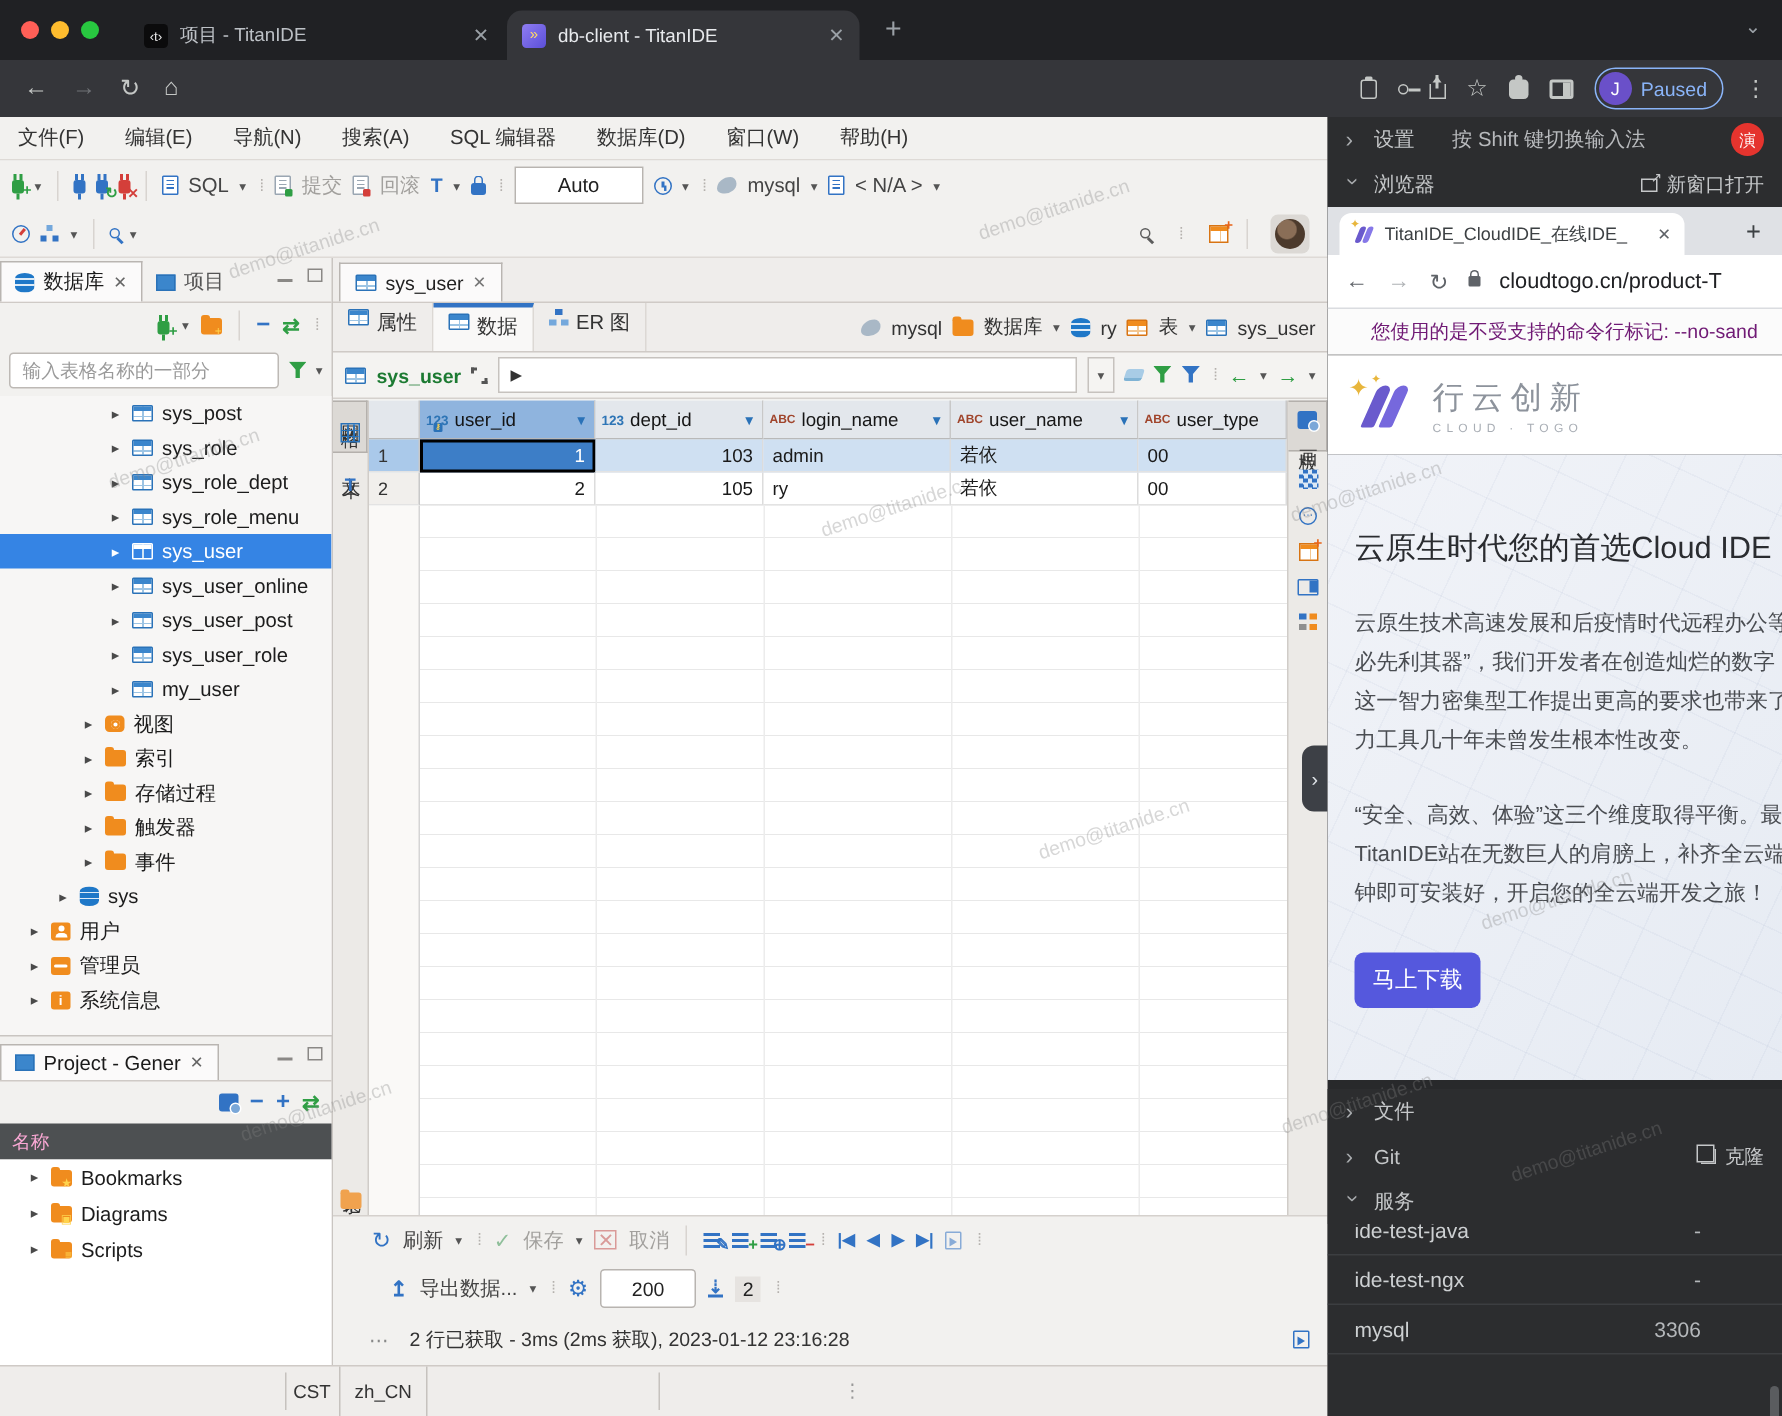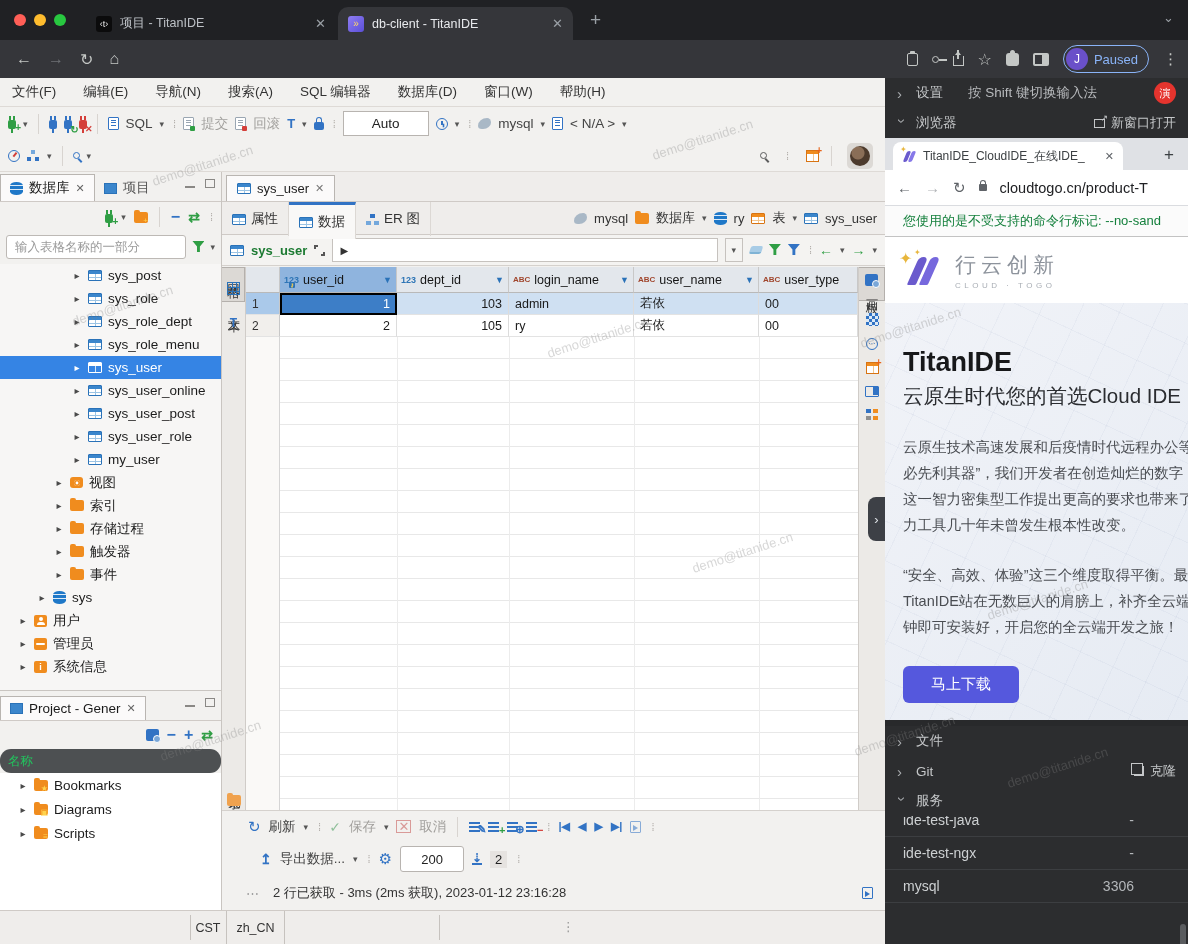--- a/index.html
+++ b/index.html
@@ -146,30 +146,30 @@
   .pfilter input { flex:1; height:24px; border:1px solid #bdb9b5; border-radius:3px; padding:0 8px; font-size:12.5px; color:#333; background:#fff; font-family:inherit; }
   .pfilter input::placeholder { color:#9a9a9a; }
   .tree { position:absolute; left:0; top:92px; right:0; bottom:0; overflow:hidden; background:#f7f6f5; }
   .titem { height:23px; display:flex; align-items:center; gap:6px; font-size:13.5px; color:#1c1c1c; white-space:nowrap; }
   .titem .arr { color:#4a4a4a; font-size:10px; width:10px; text-align:center; }
   .titem.sel { background:#3584e4; color:#fff; } .titem.sel .arr { color:#fff; }
   .lv1 { padding-left:18px; } .lv2 { padding-left:37px; } .lv3 { padding-left:54px; } .lv4 { padding-left:72px; }
 
   
   .projpanel { position:absolute; left:0; top:690px; width:222px; height:225px; background:#f2f1ef; border-right:1px solid #c9c5c1; border-top:1px solid #c9c5c1; }
-  .pnhead { height:24px; background:#4d5052; color:#22c55e; font-size:12.5px; display:flex; align-items:center; padding-left:8px;border-radius:11px; }
+  .pnhead { height:24px; background:#4d5052; color:#f9a8d4; font-size:12.5px; display:flex; align-items:center; padding-left:8px; }
   .ptree { background:#fff; height:calc(100% - 86px); }
   .ptree .titem { height:24px; }
 
   
   .main { position:absolute; left:222px; top:172px; width:663px; height:738px; background:#f2f1ef; }
   .edtabs { height:30px; background:#efedeb; border-bottom:1px solid #cfcac6; display:flex; align-items:flex-end; }
   .edtab { display:flex; align-items:center; gap:6px; padding:5px 10px; background:#fbfafa; border:1px solid #b9b5b1; border-bottom:none; font-size:13px; color:#222; margin-left:4px; }
   .subtabs { height:33px; background:#efedeb; border-bottom:1px solid #cfcac6; display:flex; align-items:stretch; position:relative; }
-  .stab { display:flex; align-items:center; gap:5px; padding:17px 10px; font-size:13.5px; color:#333; border-right:1px solid #dcd8d4; }
+  .stab { display:flex; gap:5px; padding:4px 10px; font-size:13.5px; color:#333; border-right:1px solid #dcd8d4; }
   .stab.active { background:#f9f8f7; border-top:3px solid #3273c4; }
   .crumbs { position:absolute; right:8px; top:0; height:100%; display:flex; align-items:center; gap:7px; font-size:13px; color:#333; }
   .filterbar { height:31px; background:#f4f3f1; border-bottom:1px solid #d5d1cd; display:flex; align-items:center; gap:7px; padding:0 8px; }
   .ftable { color:#1c7a32; font-size:13px; font-weight:bold; }
   .finput { flex:1; height:24px; background:#fff; border:1px solid #c6c2be; display:flex; align-items:center; padding:0 7px; gap:6px; min-width:0; }
   .finput .ph { flex:1; font-style:italic; color:#999; font-size:12.5px; white-space:nowrap; overflow:hidden; }
   .fplay { color:#333; font-size:10px; }
   .fddbox { width:18px; height:24px; border:1px solid #c6c2be; background:#f5f4f2; display:flex; align-items:center; justify-content:center; }
   .garr { color:#2f9e44; font-size:14px; font-weight:bold; }
 
@@ -228,36 +228,36 @@
   .mtab .ttl { flex:1; white-space:nowrap; overflow:hidden; }
   .mlogo { width:14px; height:14px; position:relative; flex:none; }
   .mlogo::before { content:""; position:absolute; left:3px; top:2px; width:4px; height:11px; background:#6a5acd; border-radius:3px; transform:skewX(-22deg); box-shadow:5px 0 0 #8678e8; }
   .mlogo::after { content:"✦"; position:absolute; left:-2px; top:-4px; color:#e8b63c; font-size:8px; }
   .mplus { position:absolute; right:14px; bottom:5px; color:#3c4043; font-size:17px; }
   .maddr { height:36px; background:#fff; border-bottom:1px solid #dadce0; display:flex; align-items:center; gap:13px; padding:0 12px; }
   .mnav { color:#5f6368; font-size:15px; } .mnav.dim { color:#b0b3b6; }
   .mlockg { width:8px; height:7px; background:#5f6368; border-radius:1px; position:relative; flex:none; }
   .mlockg::before { content:""; position:absolute; left:1px; top:-4px; width:4px; height:4px; border:1.5px solid #5f6368; border-bottom:none; border-radius:3px 3px 0 0; }
   .murl { font-size:14.5px; color:#202124; white-space:nowrap; overflow:hidden; }
-  .warn { height:31px; background:#fbfbfb; border-bottom:1px solid #c3c3c3; display:flex; align-items:center; padding-left:18px; font-size:13px; color:#15803d; white-space:nowrap; overflow:hidden; }
+  .warn { height:31px; background:#fbfbfb; border-bottom:1px solid #c3c3c3; display:flex; align-items:center; padding-left:29px; font-size:13px; color:#701a75; white-space:nowrap; overflow:hidden; }
 
   .site { height:66px; background:#fff; display:flex; align-items:center; gap:12px; padding-left:16px; }
   .biglogo { width:42px; height:34px; position:relative; }
   .biglogo::before { content:""; position:absolute; left:12px; top:4px; width:9px; height:28px; background:#6a5acd; border-radius:6px 6px 2px 2px; transform:skewX(-24deg); box-shadow:12px 0 0 #7668dd; }
   .biglogo::after { content:"✦"; position:absolute; left:-2px; top:-4px; color:#e8b63c; font-size:16px; }
   .biglogo .spark { position:absolute; left:13px; top:-5px; color:#e8b63c; font-size:8px; }
   .brandcol .bn { font-size:21px; color:#8d939c; letter-spacing:5px; }
   .brandcol .bs { font-size:8px; color:#a9aeb5; letter-spacing:3.5px; margin-top:2px; }
   .hero { height:417px; background:linear-gradient(135deg,#f1f3f8 0%,#e6ebf3 100%); padding:44px 0 0 18px; overflow:hidden; position:relative; }
   .hero::before { content:""; position:absolute; inset:0; background:repeating-linear-gradient(115deg, rgba(90,110,160,.05) 0 1px, transparent 1px 36px), repeating-linear-gradient(25deg, rgba(90,110,160,.05) 0 1px, transparent 1px 36px); }
   .htitle { font-size:27px; font-weight:bold; color:#17181a; position:relative; }
   .hsub { font-size:20.5px; color:#2a2c30; margin-top:4px; position:relative; }
   .hp { margin-top:24px; position:relative; }
   .hp div { font-size:14.5px; color:#4a4d52; line-height:26px; white-space:nowrap; }
-  .cta { display:inline-flex; margin-top:26px; padding:9px 28px; background:#5558dd; border-radius:6px; color:#fff; font-size:15px; position:relative; }
+  .cta { display:inline-flex; margin-top:26px; padding:9px 12px; background:#5558dd; border-radius:6px; color:#fff; font-size:15px; position:relative; }
 
   .rbottom { position:absolute; left:0; top:648px; width:303px; height:218px; background:#2c2d2f; }
   .svclist { position:absolute; left:0; top:78px; width:303px; }
   .svcrow { height:33px; display:flex; align-items:center; padding:0 54px 0 18px; color:#cdd0d2; font-size:14px; border-bottom:1px solid #3c3e41; }
   .svcrow .port { margin-left:auto; color:#b4b7ba; }
   .rscroll { position:absolute; right:2px; top:198px; width:6px; height:88px; background:#5a5c5f; border-radius:3px; }
   .svchead { position:relative; z-index:3; }
 
   .wm { position:absolute; color:rgba(130,130,130,.32); font-size:13px; transform:rotate(-18deg); white-space:nowrap; z-index:60; pointer-events:none; }
 </style>
@@ -783,21 +783,20 @@
     <div class="site">
       <span class="biglogo">
           <span class="spark">✦</span>
         </span>
       <span class="brandcol">
         <div class="bn">行云创新</div>
         <div class="bs">CLOUD · TOGO</div>
       </span>
     </div>
     <div class="hero">
-      <div class="htitle">TitanIDE</div>
       <div class="hsub">云原生时代您的首选Cloud IDE</div>
       <div class="hp">
         <div>云原生技术高速发展和后疫情时代远程办公等</div>
         <div>必先利其器”，我们开发者在创造灿烂的数字</div>
         <div>这一智力密集型工作提出更高的要求也带来了</div>
         <div>力工具几十年未曾发生根本性改变。</div>
       </div>
       <div class="hp">
         <div>“安全、高效、体验”这三个维度取得平衡。最</div>
         <div>TitanIDE站在无数巨人的肩膀上，补齐全云端</div>

